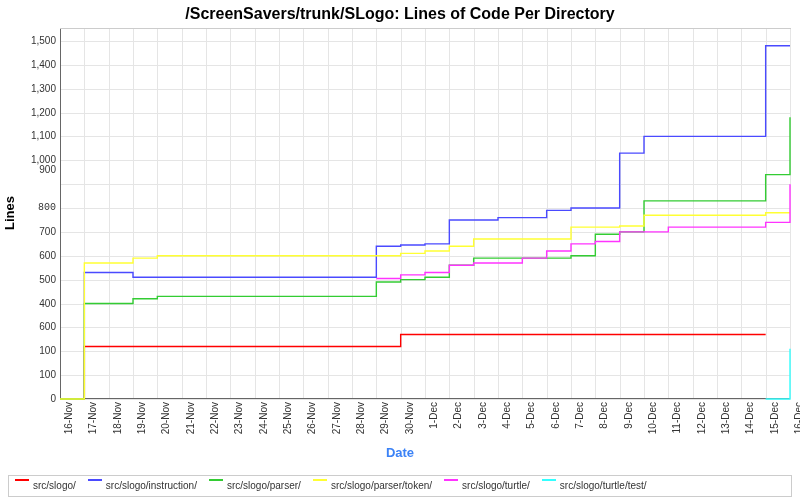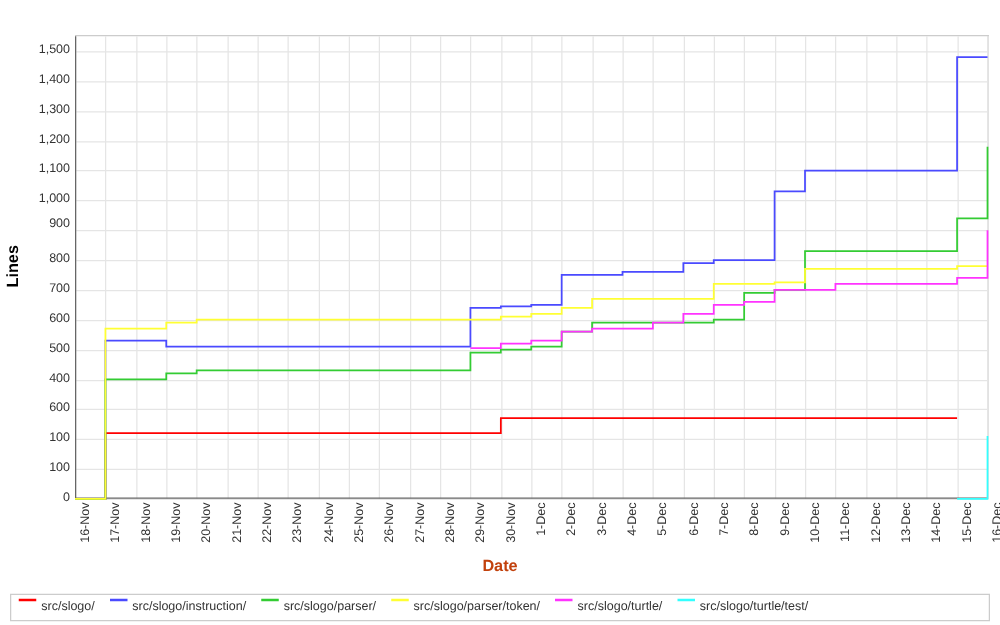--- a/index.html
+++ b/index.html
@@ -33,21 +33,21 @@
     font-size: 13px;
     color: #000;
   }
   .xlabel {
     position: absolute;
     left: 0; right: 0;
     bottom: 40px;
     text-align: center;
     font-weight: bold;
     font-size: 13px;
-    color: #c2410c;
+    color: #3b82f6;
   }
   .plot {
     position: absolute;
     left: 60px;
     top: 28px;
     width: 730px;
     height: 370px;
     border-right: 1px solid #ccc;
     border-top: 1px solid #ccc;
     background: #fff;
@@ -103,20 +103,21 @@
     gap: 4px 12px;
     line-height: 14px;
   }
   .legend-item { display: inline-flex; align-items: flex-start; gap: 4px; }
   .legend-swatch { width: 14px; height: 2px; display: inline-block; }
 </style>
 </head>
 <body>
 
 <div class="chart-wrap">
+  <div class="title">/ScreenSavers/trunk/SLogo: Lines of Code Per Directory</div>
   <div class="ylabel">Lines</div>
 
   <div class="plot">
     <div id="grid-h">
         <div class="gridline-h" style="top: 370px;"></div>
         <div class="gridline-h" style="top: 346.129px;"></div>
         <div class="gridline-h" style="top: 322.258px;"></div>
         <div class="gridline-h" style="top: 298.387px;"></div>
         <div class="gridline-h" style="top: 274.516px;"></div>
         <div class="gridline-h" style="top: 250.645px;"></div>
@@ -178,22 +179,22 @@
 
   <div id="yticks">
       <div class="ytick" style="top: 398px;">0</div>
       <div class="ytick" style="top: 374.129px;">100</div>
       <div class="ytick" style="top: 350.258px;">100</div>
       <div class="ytick" style="top: 326.387px;">600</div>
       <div class="ytick" style="top: 302.516px;">400</div>
       <div class="ytick" style="top: 278.645px;">500</div>
       <div class="ytick" style="top: 254.774px;">600</div>
       <div class="ytick" style="top: 230.903px;">700</div>
-      <div class="ytick" style="top: 207.032px;">800</div>
-      <div class="ytick" style="top: 179px;">900</div>
+      <div class="ytick" style="top: 207.032px; font-family: Liberation Mono, monospace;">800</div>
+      <div class="ytick" style="top: 169px;">900</div>
       <div class="ytick" style="top: 159.29px;">1,000</div>
       <div class="ytick" style="top: 135.419px;">1,100</div>
       <div class="ytick" style="top: 111.548px;">1,200</div>
       <div class="ytick" style="top: 87.6774px;">1,300</div>
       <div class="ytick" style="top: 63.8065px;">1,400</div>
       <div class="ytick" style="top: 39.9355px;">1,500</div>
     </div>
   <div id="xticks">
       <div class="xtick" style="left: 63px;">16-Nov</div>
       <div class="xtick" style="left: 87.3333px;">17-Nov</div>

